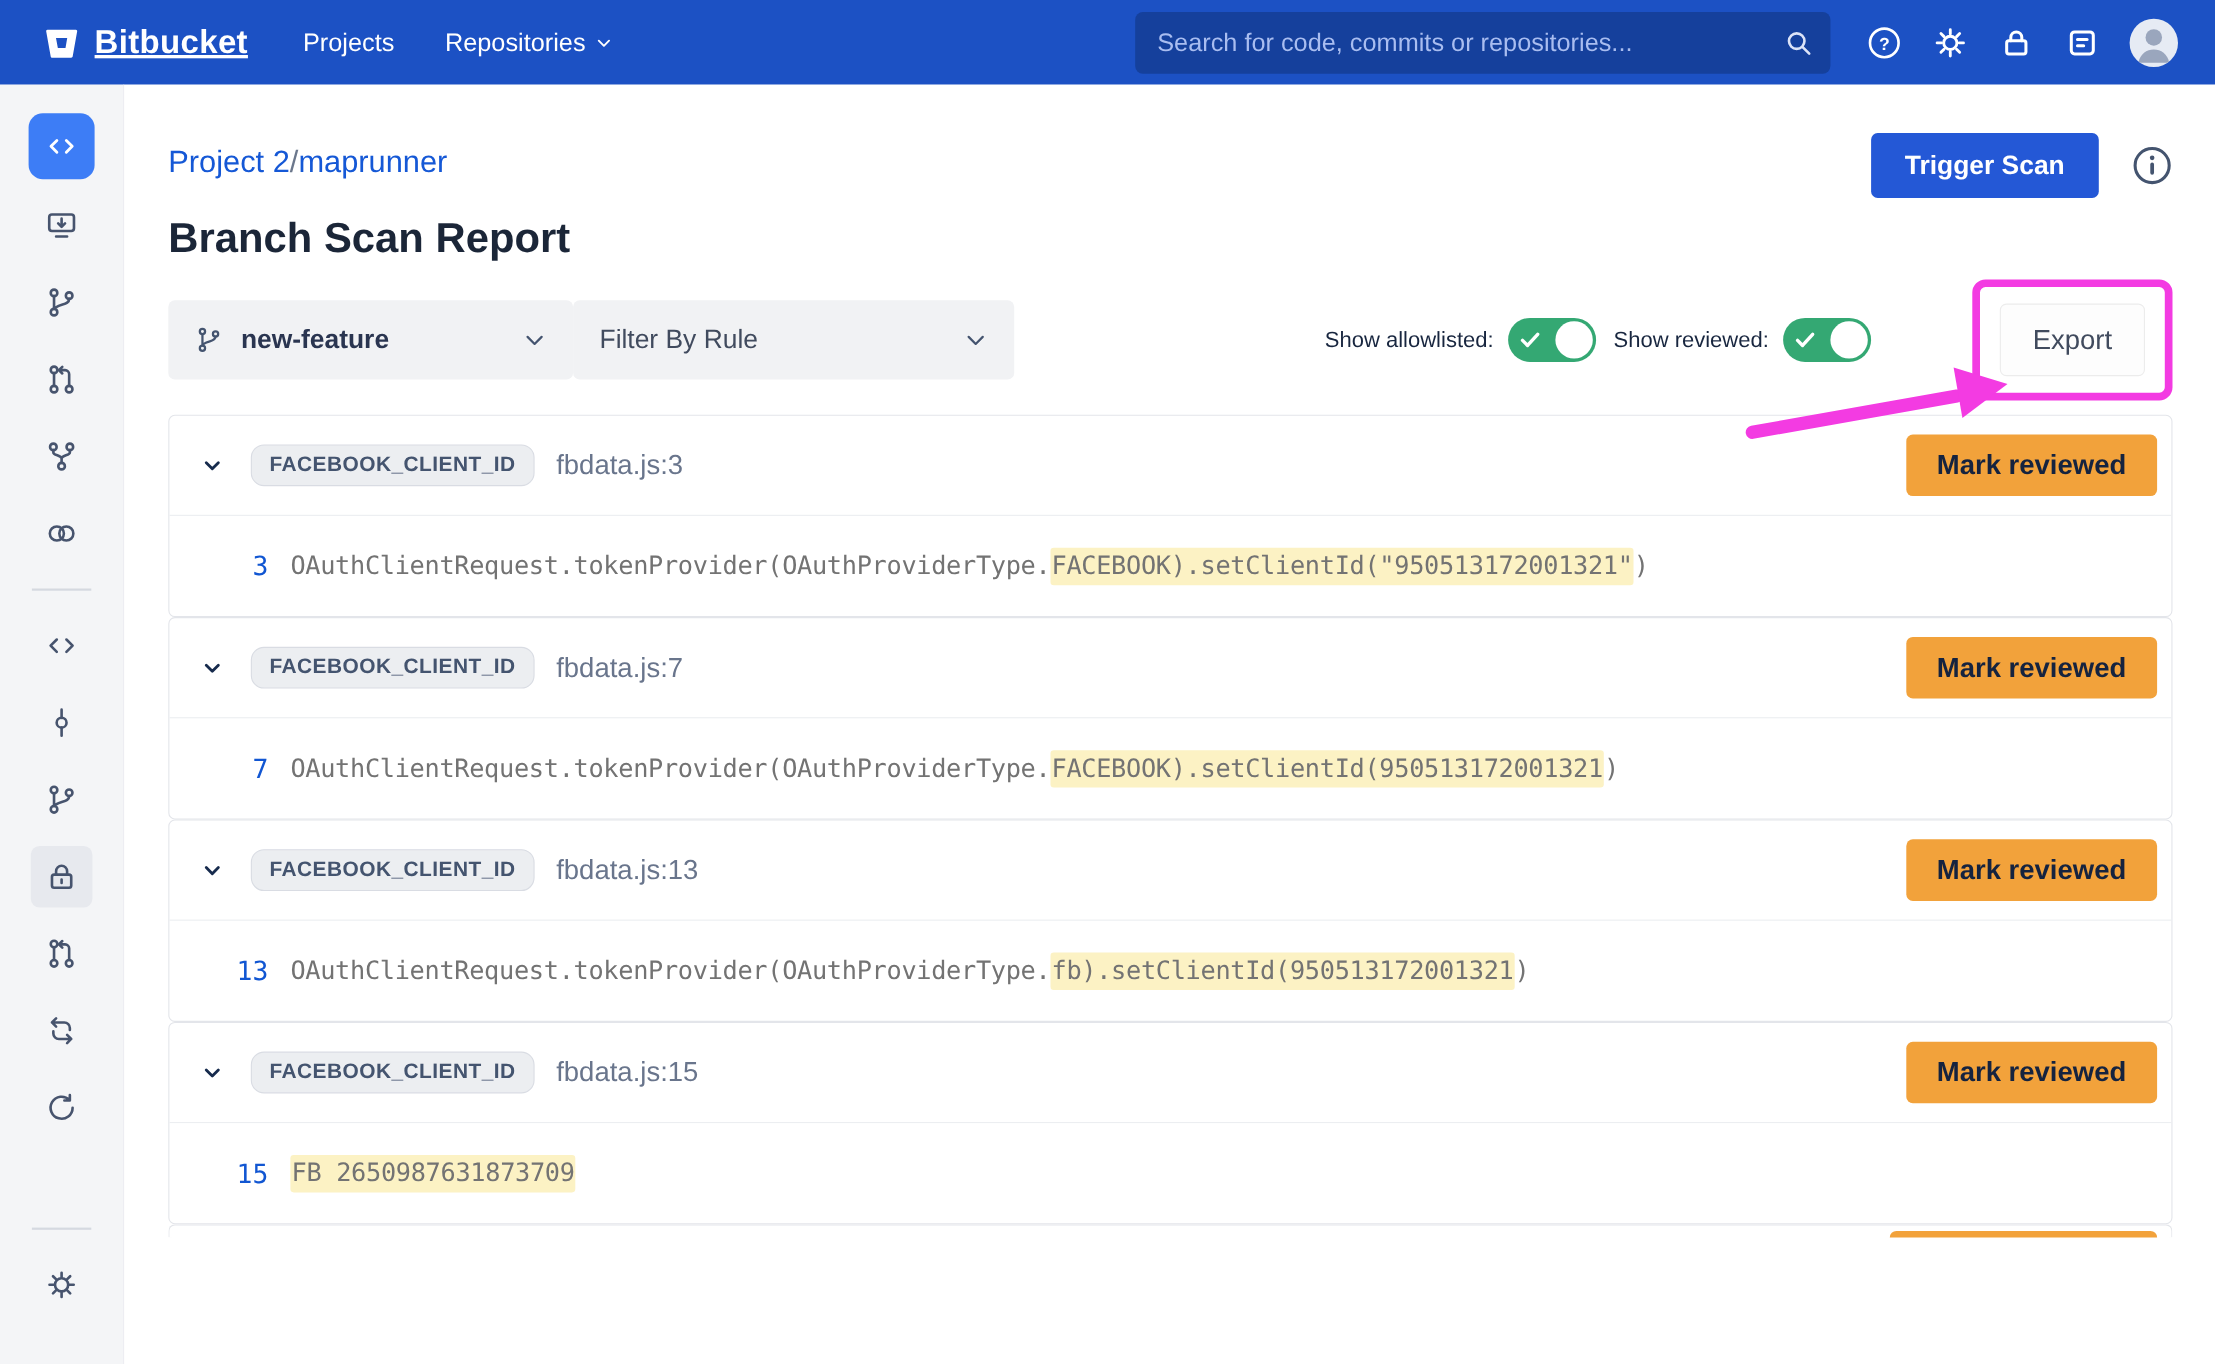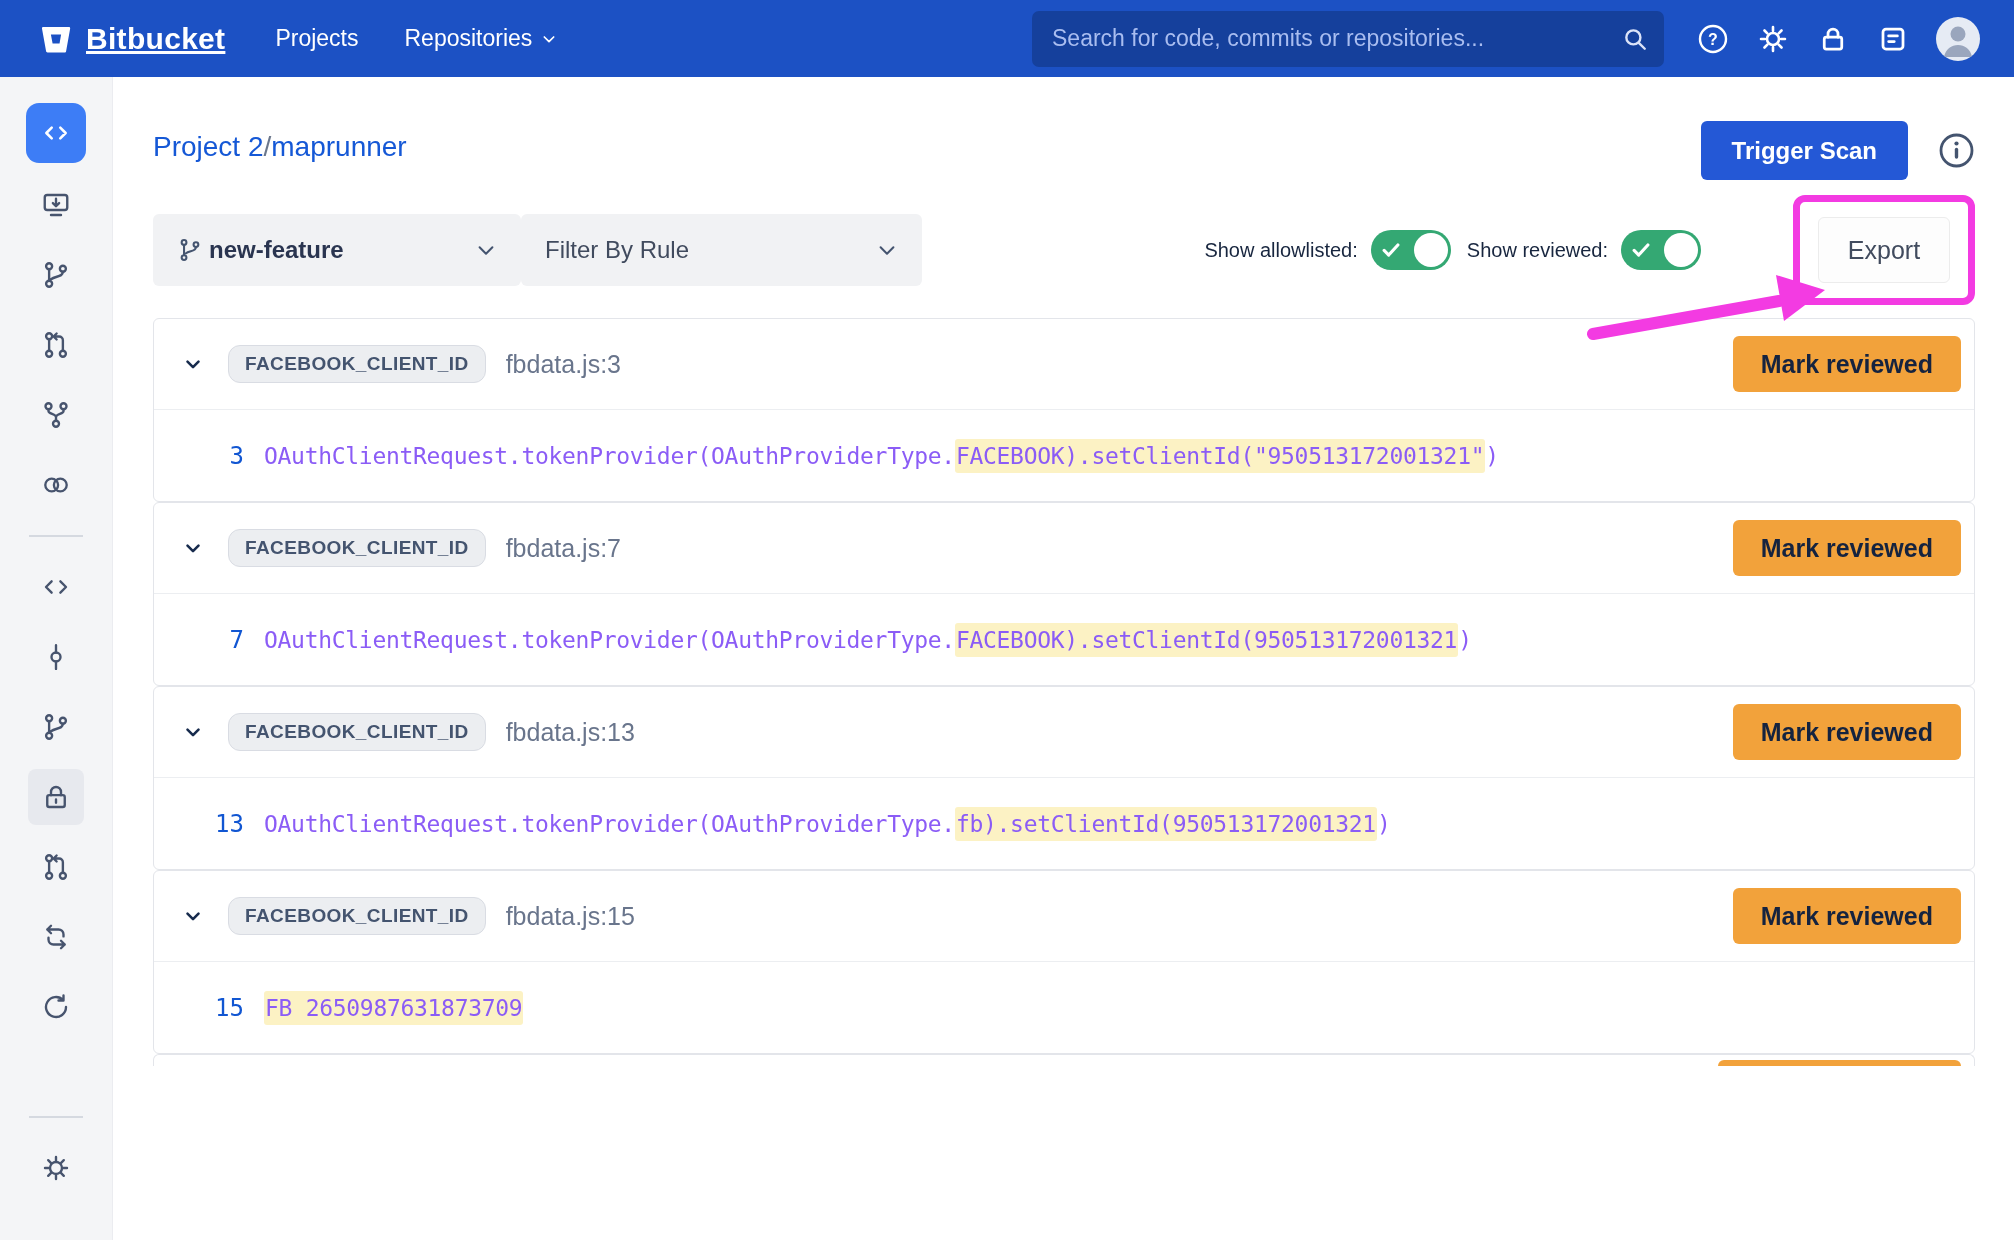--- a/index.html
+++ b/index.html
@@ -64,21 +64,21 @@
     font-family:inherit; cursor:pointer;
   }
   .info-btn { display:flex; align-items:center; justify-content:center; cursor:pointer; }
   .title { font-size:38px; font-weight:700; color:#1b2638; margin-top:16px; }
   
   .filter-row { display:flex; align-items:center; margin-top:34px; position:relative; }
   .select {
     height:72px; background:#f1f2f4; border-radius:6px;
     display:flex; align-items:center; padding:0 24px; cursor:pointer;
   }
-  .select.branch { width:368px; gap:6px; }
+  .select.branch { width:368px; gap:16px; }
   .select.rule { width:401px; }
   .sel-label { font-size:24px; color:#414b5e; flex:1; }
   .sel-label.strong { font-weight:600; color:#2a3550; }
   .spacer { flex:1; }
   .tog-label { font-size:20px; font-weight:500; color:#18263f; margin-right:13px; }
   .tog-label.ml { margin-left:16px; }
   .toggle {
     position:relative; width:80px; height:40px; border-radius:20px;
     background:#34a873; display:inline-block; cursor:pointer; flex:none;
   }
@@ -112,21 +112,21 @@
     margin-left:auto; background:#f2a23b; border:0; border-radius:6px;
     height:56px; padding:0 28px; font-size:25px; font-weight:700;
     color:#15233f; font-family:inherit; cursor:pointer; white-space:nowrap;
   }
   .card-body {
     border-top:1.5px solid #eceef1; height:92px; padding:0 20px 0 46px;
     display:flex; align-items:center;
     font-family:"DejaVu Sans Mono", monospace;
   }
   .lineno { color:#1156d2; width:44px; text-align:right; margin-right:20px; font-size:24px; flex:none; }
-  .codeline { font-size:23px; color:#8b5cf6; white-space:pre; letter-spacing:-.3px; font-family:inherit; }
+  .codeline { font-size:23px; color:#737373; white-space:pre; letter-spacing:-.3px; font-family:inherit; }
   .hl { background:#fcf2c4; border-radius:3px; padding:4px 1px; }
   .card.partial { height:12px; overflow:hidden; position:relative; border-bottom:0; border-radius:6px 6px 0 0; }
   .card.partial .sliver {
     position:absolute; top:5px; right:13px; width:243px; height:56px;
     background:#f2a23b; border-radius:6px;
   }
   svg { display:block; }
 </style>
 </head>
 <body>
@@ -302,20 +302,21 @@
       <span class="info-btn">
         <svg width="37" height="37" viewBox="0 0 37 37">
             <circle cx="18.5" cy="18.5" r="15.5" fill="none" stroke="#44546f" stroke-width="2.8"></circle>
             <circle cx="18.5" cy="11.5" r="2.1" fill="#44546f"></circle>
             <rect x="16.8" y="15.8" width="3.4" height="11" rx="1.7" fill="#44546f"></rect>
           </svg>
       </span>
     </div>
   </div>
 
+  <h1 class="title">Branch Scan Report</h1>
 
   <div class="filter-row">
     <div class="select branch">
       <svg width="26" height="26" viewBox="0 0 24 24" fill="none" stroke="#44546f" stroke-width="1.9" stroke-linecap="round">
           <circle cx="6.5" cy="5" r="2.2"></circle>
           <circle cx="6.5" cy="19" r="2.2"></circle>
           <circle cx="17.5" cy="7" r="2.2"></circle>
           <path d="M6.5 7.2v9.6M17.5 9.2c0 4.3-6 3.3-9.5 6"></path>
         </svg>
       <span class="sel-label strong">new-feature</span>

